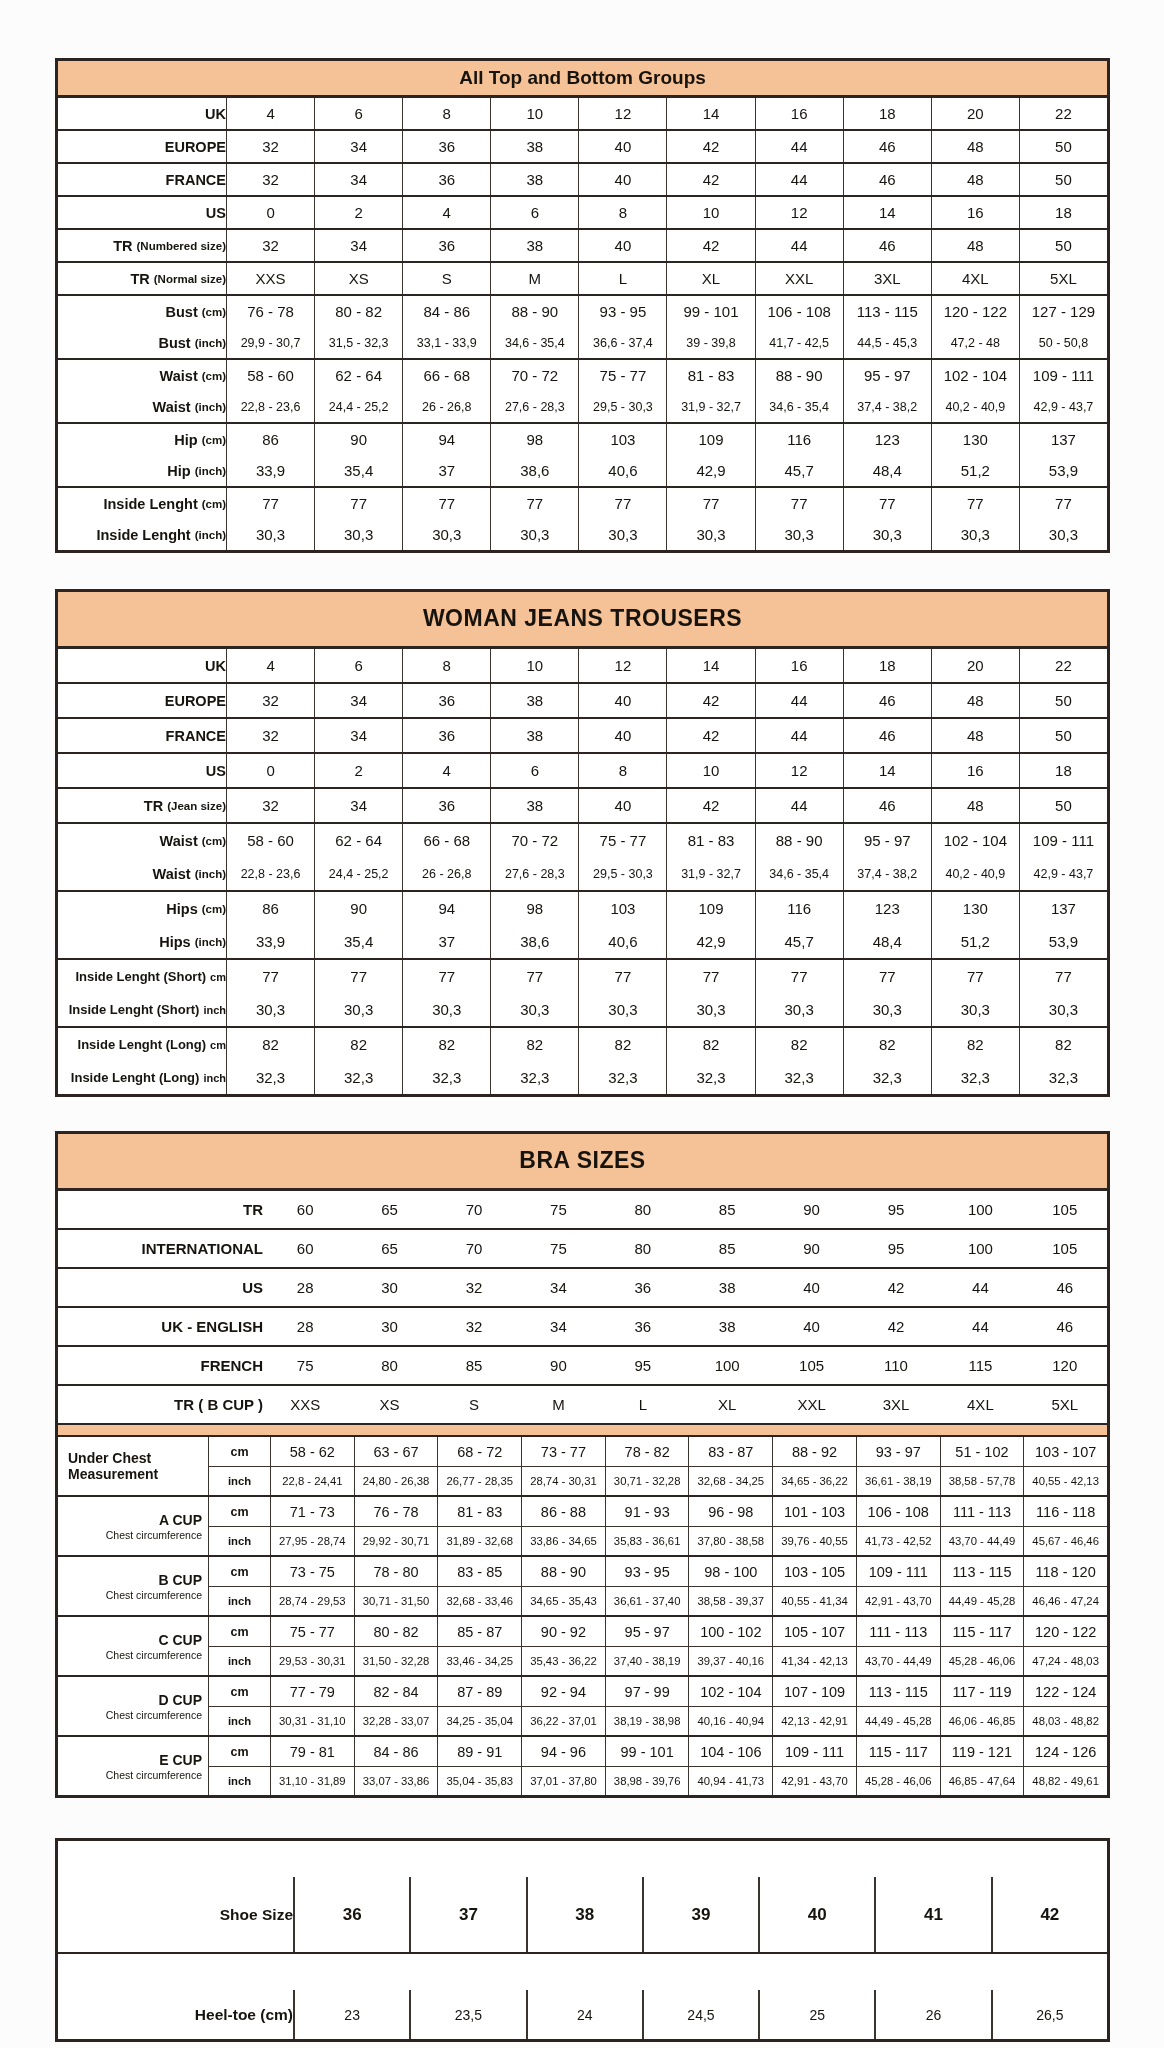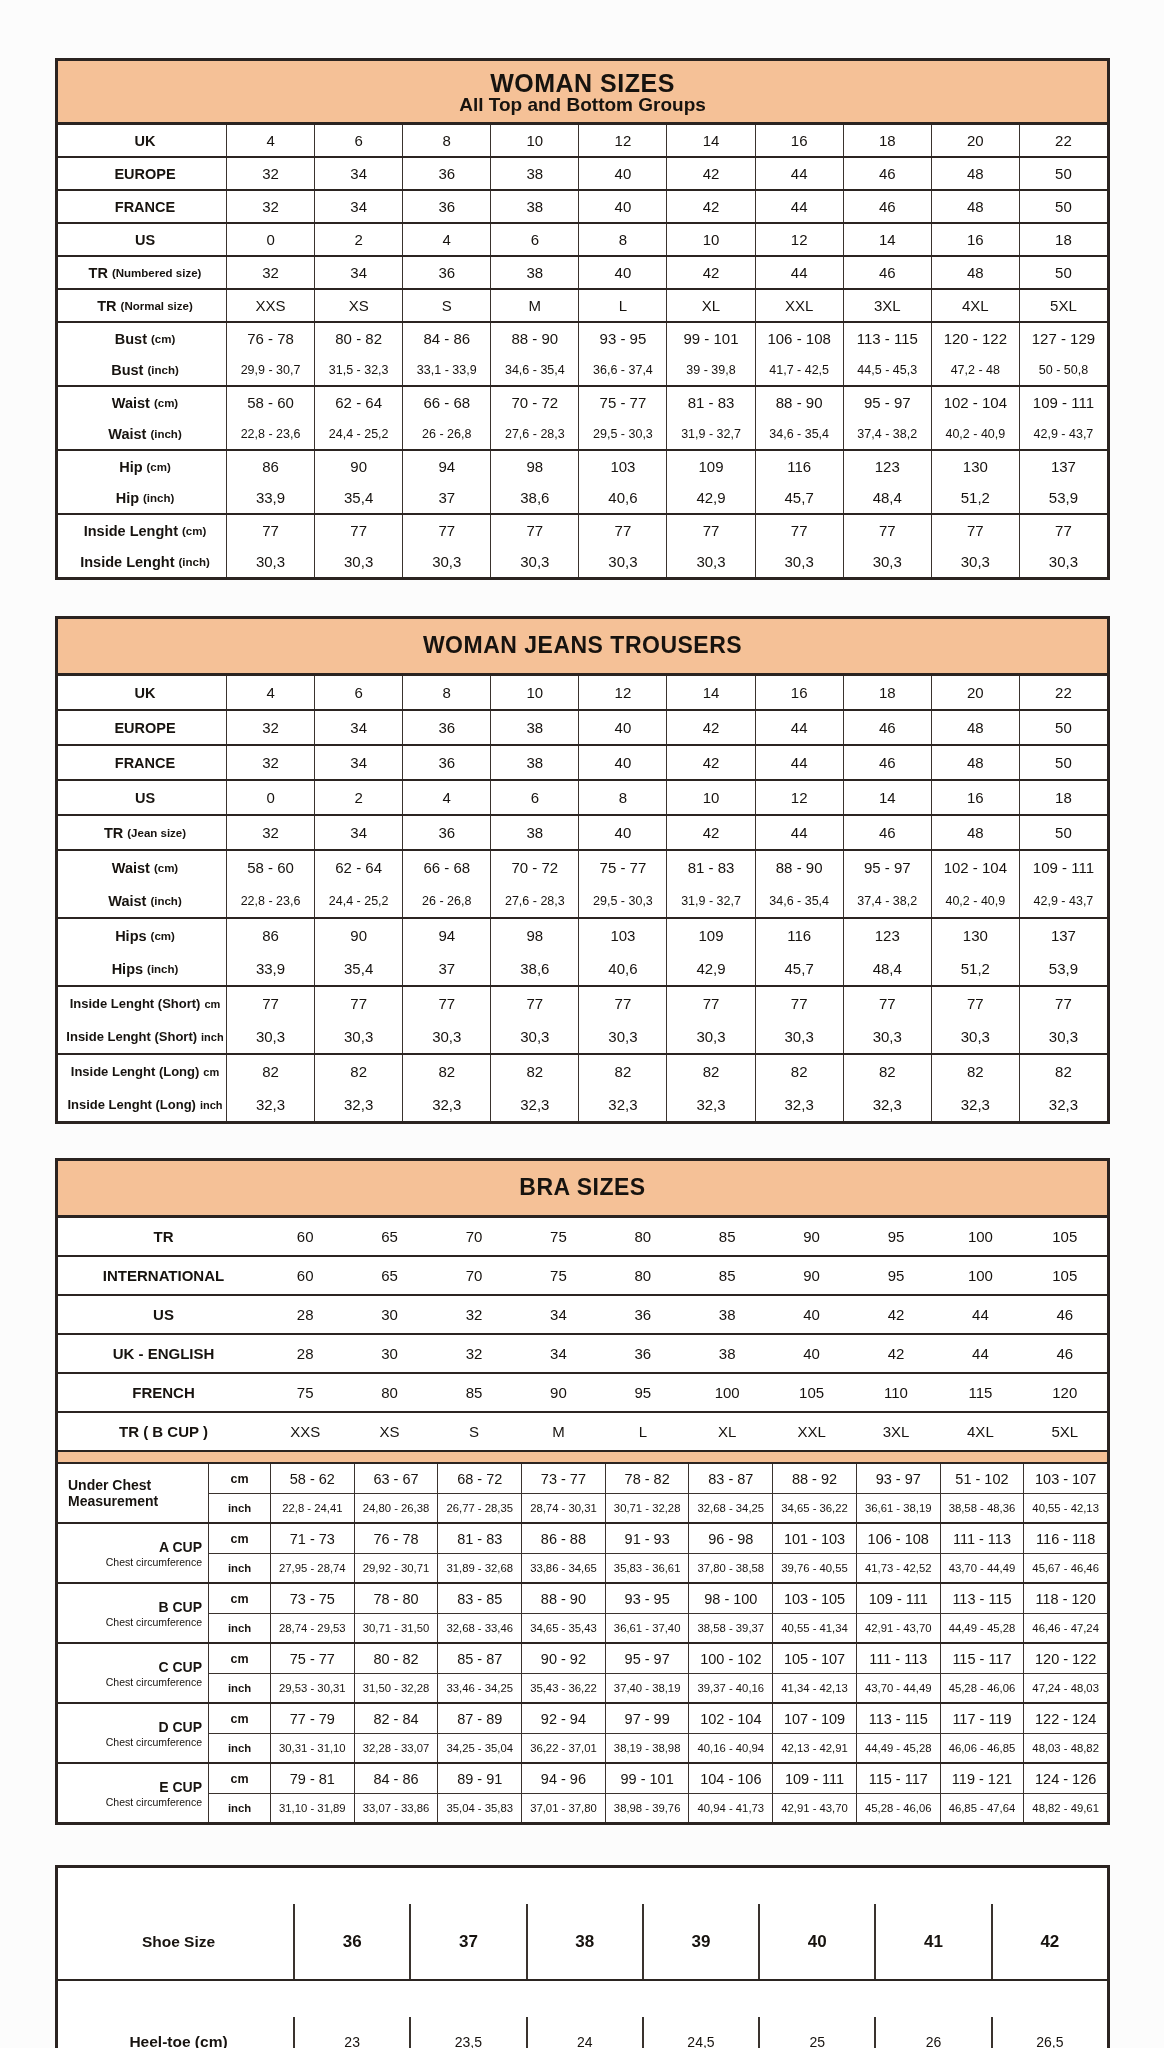--- a/index.html
+++ b/index.html
@@ -22,21 +22,21 @@
   .band .subtitle{font-size:19px;font-weight:bold;line-height:15px;}
   .band.single{padding:13px 4px 14px;}
   .band.single .title{font-size:23px;}
 
   
   .tgroup + .tgroup{border-top:2.5px solid var(--border);}
   .trow{display:grid;align-items:center;}
   .t10 .trow{grid-template-columns:168px repeat(10,1fr);height:31px;}
   .t2  .trow{height:33px;}
   .cell{height:100%;display:flex;align-items:center;justify-content:center;}
-  .cell.label{justify-content:center;padding-left:6px;white-space:nowrap;}
+  .cell.label{justify-content:flex-end;padding-left:6px;white-space:nowrap;}
   .lmain{font-weight:bold;font-size:14.5px;}
   .lnote{font-weight:bold;font-size:11.5px;margin-left:4px;}
   .labsm .lmain{font-size:13px;}
   .labsm .lnote{font-size:11px;}
   .cell.val{border-left:1.5px solid var(--vline);font-size:15px;}
   .trow.sm .cell.val{font-size:12.5px;}
 
   
   .bratop .trow{grid-template-columns:205px repeat(10,1fr);height:37px;}
   .bratop .cell.val{border-left:none;font-size:15px;}
@@ -67,21 +67,20 @@
   .shoes .cell.val{border-left:2px solid var(--vline);font-size:14px;}
   .shoes .lmain{font-size:15.5px;}
 </style>
 </head>
 <body>
 
 <div class="page">
 
   <section class="sec1">
     <div class="band">
-      <div class="title">WOMAN SIZES</div>
       <div class="subtitle">All Top and Bottom Groups</div>
     </div>
     <div class="t10 t1">
         <div class="tgroup">
           <div class="trow">
             <div class="cell label">
               <div class="lmain">UK</div>
             </div>
             <div class="cell val">4</div>
             <div class="cell val">6</div>
@@ -678,21 +677,21 @@
           <div class="ccell val r0">103 - 107</div>
           <div class="ccell unit r1 sm">inch</div>
           <div class="ccell val r1 sm">22,8 - 24,41</div>
           <div class="ccell val r1 sm">24,80 - 26,38</div>
           <div class="ccell val r1 sm">26,77 - 28,35</div>
           <div class="ccell val r1 sm">28,74 - 30,31</div>
           <div class="ccell val r1 sm">30,71 - 32,28</div>
           <div class="ccell val r1 sm">32,68 - 34,25</div>
           <div class="ccell val r1 sm">34,65 - 36,22</div>
           <div class="ccell val r1 sm">36,61 - 38,19</div>
-          <div class="ccell val r1 sm">38,58 - 48,36</div>
+          <div class="ccell val r1 sm">38,58 - 57,78</div>
           <div class="ccell val r1 sm">40,55 - 42,13</div>
         </div>
         <div class="cgroup">
           <div class="clabel">
             <div class="cl-main">A CUP</div>
             <div class="cl-sub">Chest circumference</div>
           </div>
           <div class="ccell unit r0">cm</div>
           <div class="ccell val r0">71 - 73</div>
           <div class="ccell val r0">76 - 78</div>

